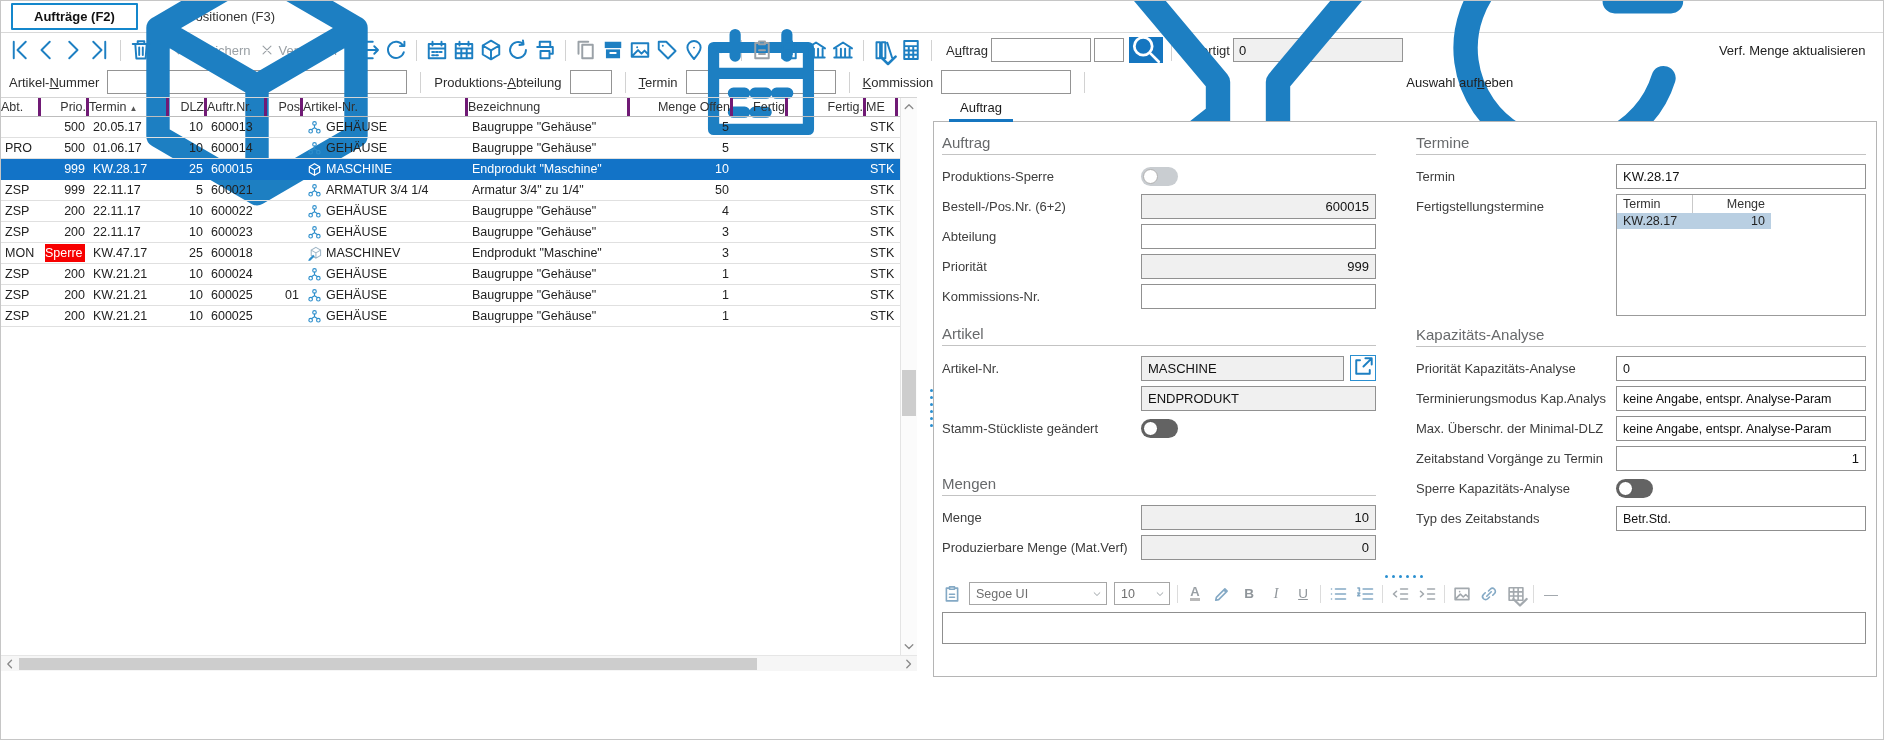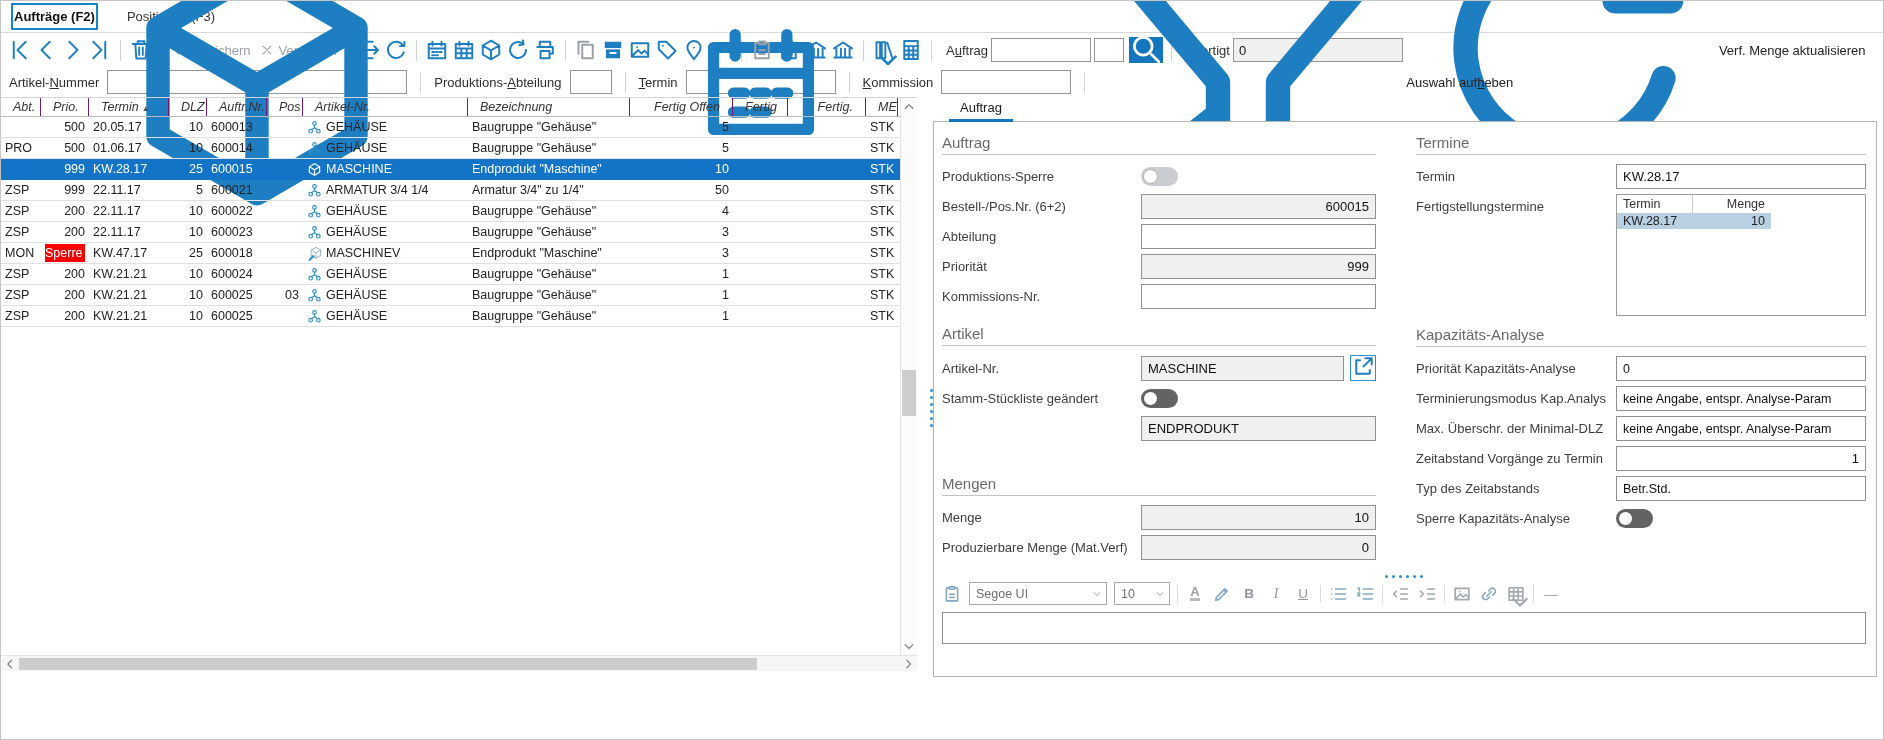--- a/index.html
+++ b/index.html
@@ -9,21 +9,21 @@
     font-family:"Liberation Sans", sans-serif; font-size:13px; color:#222;
     position:relative; overflow:hidden;
   }
   
   .titlebar { height:30px; padding:9px 0 0 30px; display:flex; align-items:center; gap:4px; }
   .titlebar .title { font-size:13.5px; color:#1a1a1a; }
   .titlebar .chev { color:#1d84c6; display:flex; }
   .titlebar .chev svg { width:13px; height:13px; }
   
   .tabs { height:32px; display:flex; align-items:center; padding-left:10px; gap:28px; border-bottom:1px solid #d8d8d8; }
-  .tab { padding:4px 1px; color:#333; cursor:default; }
+  .tab { padding:4px 21px; color:#333; cursor:default; }
   .tab.active { border:2px solid #1487cc; font-weight:600; color:#111; border-radius:1px; }
   
   .toolbar { height:34px; display:flex; align-items:center; padding-left:6px; gap:3px; }
   .tb-items { display:flex; align-items:center; gap:3px; }
   .tb-ic { width:24px; height:24px; display:flex; align-items:center; justify-content:center; color:#1d7fc2; cursor:default; position:relative; }
   .tb-ic svg { width:17px; height:17px; }
   .tb-ic.grey { color:#9aa1a7; }
   .tb-ic .mini-chev { position:absolute; right:-8px; top:6px; }
   .tb-ic .mini-chev svg { width:10px; height:10px; }
   .tb-sep { width:1px; height:21px; background:#d2d2d2; margin:0 5px; }
@@ -44,21 +44,21 @@
   .filterrow { height:30px; display:flex; align-items:center; padding-left:8px; gap:8px; }
   .iconbtn { display:flex; align-items:center; color:#1d7fc2; }
   .iconbtn svg { width:17px; height:17px; }
   
   .main { display:flex; align-items:flex-start; height:576px; }
   .left-panel { width:916px; height:574px; display:flex; flex-direction:column; }
   .grid-wrap { flex:1; display:flex; border-top:1px solid #d5d5d5; overflow:hidden; }
   .grid { width:899px; }
   .grid-header, .grid-row { display:grid; grid-template-columns:40px 48px 80px 38px 60px 36px 165px 162px 103px 55px 78px 32px; }
   .grid-header { border-bottom:1px solid #bdbdbd; }
-  .grid-header .hc { font-size:12.5px; color:#333; padding:1px 12px; height:18px; line-height:16px; border-right:1px solid #701a75; white-space:nowrap; overflow:hidden;font-style:italic; }
+  .grid-header .hc { font-size:12.5px; color:#333; padding:1px 0; height:18px; line-height:16px; border-right:3px solid #701a75; white-space:nowrap; overflow:hidden; }
   .grid-row { border-bottom:1px solid #e0e0e0; height:21px; }
   .grid-row .c { font-size:12.5px; padding:0 4px; line-height:20px; white-space:nowrap; overflow:hidden; display:flex; align-items:center; gap:4px; }
   .al-r { justify-content:flex-end; text-align:right; }
   .hc.al-r { text-align:right; }
   .grid-row.sel-row { background:#1273c7; color:#fff; border-bottom-color:#1273c7; }
   .cellicon { display:flex; color:#2e8fcc; flex-shrink:0; }
   .sel-row .cellicon { color:#fff; }
   .sperre-badge { background:#f70000; color:#fff; width:100%; text-align:left; line-height:18px; }
   .sort-arrow { font-size:8px; margin-left:3px; color:#555; }
   
@@ -359,21 +359,21 @@
         <div class="grid">
           <div class="grid-header" id="gridHeader">
               <div class="hc">Abt.</div>
               <div class="hc al-r">Prio.</div>
               <div class="hc">Termin<span class="sort-arrow">▲</span></div>
               <div class="hc al-r">DLZ</div>
               <div class="hc">Auftr.Nr.</div>
               <div class="hc al-r">Pos</div>
               <div class="hc">Artikel-Nr.</div>
               <div class="hc">Bezeichnung</div>
-              <div class="hc al-r">Fertig Offen</div>
+              <div class="hc al-r">Menge Offen</div>
               <div class="hc al-r">Fertig</div>
               <div class="hc al-r">Fertig.</div>
               <div class="hc">ME</div>
             </div>
           <div id="gridBody">
               <div class="grid-row">
                 <div class="c"></div>
                 <div class="c al-r">500</div>
                 <div class="c">20.05.17</div>
                 <div class="c al-r">10</div>
@@ -560,21 +560,21 @@
                 <div class="c al-r"></div>
                 <div class="c al-r"></div>
                 <div class="c">STK</div>
               </div>
               <div class="grid-row">
                 <div class="c">ZSP</div>
                 <div class="c al-r">200</div>
                 <div class="c">KW.21.21</div>
                 <div class="c al-r">10</div>
                 <div class="c">600025</div>
-                <div class="c al-r">03</div>
+                <div class="c al-r">01</div>
                 <div class="c">
                   <span class="cellicon" style="width: 15px; height: 15px;">
                     <svg viewBox="0 0 16 16" fill="none" stroke="currentColor" stroke-width="1.2" style="width:100%;height:100%">
                       <circle cx="8" cy="3.6" r="1.9"></circle>
                       <circle cx="3.9" cy="11.9" r="1.9"></circle>
                       <circle cx="12.1" cy="11.9" r="1.9"></circle>
                       <path d="M8 5.5v2.8M8 8.3l-3 1.9M8 8.3l3 1.9" stroke-linecap="round"></path>
                     </svg>
                   </span>
                   <span>GEHÄUSE</span>
@@ -707,31 +707,31 @@
                     <span>MASCHINE</span>
                   </div>
                 <button class="jumpbtn">
                     <span><svg viewBox="0 0 16 16" fill="none" stroke="currentColor" stroke-width="1.3" stroke-linecap="round" stroke-linejoin="round" style="width:100%;height:100%">
                         <path d="M6 3.5H3.5v9h9V10M8.3 7.7 13.6 2.4M9.6 2.2h4.2v4.2"></path>
                       </svg></span>
                   </button>
               </div>
             </div>
             <div class="frow">
+              <label></label>
+              <div class="fctl">
+                  <div class="field dis">
+                    <span>ENDPRODUKT</span>
+                  </div>
+                </div>
+            </div>
+            <div class="frow">
               <label>Stamm-Stückliste geändert</label>
               <div class="toggle dark">
                   <div class="knob"></div>
-                </div>
-            </div>
-            <div class="frow">
-              <label></label>
-              <div class="fctl">
-                  <div class="field dis">
-                    <span>ENDPRODUKT</span>
-                  </div>
                 </div>
             </div>
 
             <div class="sect mt26">Mengen</div>
             <div class="frow">
               <label>Menge</label>
               <div class="fctl">
                   <div class="field dis right">
                     <span>10</span>
                   </div>
@@ -819,36 +819,36 @@
             </div>
             <div class="frow">
               <label>Zeitabstand Vorgänge zu Termin</label>
               <div class="fctl">
                   <div class="field right">
                     <span>1</span>
                   </div>
                 </div>
             </div>
             <div class="frow">
+              <label>Sperre Kapazitäts-Analyse</label>
+              <div class="toggle dark">
+                  <div class="knob"></div>
+                </div>
+            </div>
+            <div class="frow">
               <label>Typ des Zeitabstands</label>
               <div class="fctl">
                   <div class="sel">
                     <span>Betr.Std.</span>
                     <span class="selchev">
                       <svg viewBox="0 0 16 16" fill="none" stroke="currentColor" stroke-width="1.3" stroke-linecap="round" stroke-linejoin="round" style="width:100%;height:100%">
                         <path d="M4.2 6.3 8 10l3.8-3.7"></path>
                       </svg>
                     </span>
                   </div>
-                </div>
-            </div>
-            <div class="frow">
-              <label>Sperre Kapazitäts-Analyse</label>
-              <div class="toggle dark">
-                  <div class="knob"></div>
                 </div>
             </div>
           </div>
         </div>
 
         <div class="dots-h">
             <i></i>
             <i></i>
             <i></i>
             <i></i>

